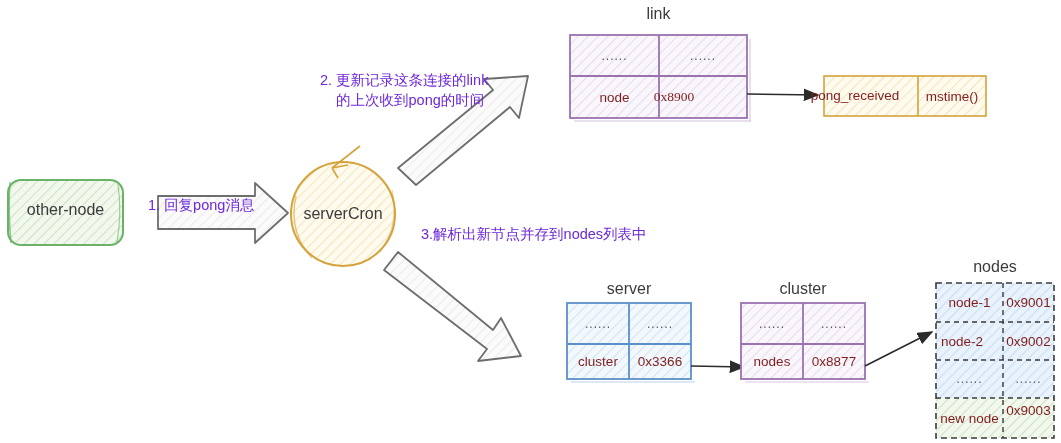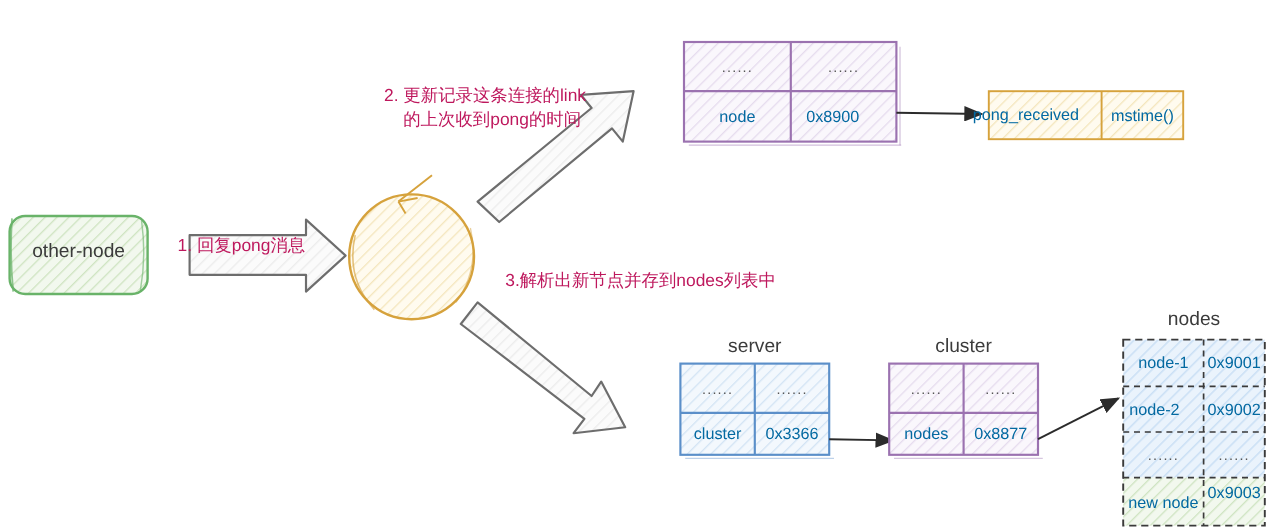--- a/index.html
+++ b/index.html
@@ -12,24 +12,24 @@
   .svg-layer{position:absolute;left:0;top:0;width:1061px;height:443px;pointer-events:none;}
 
   .node-label{
     position:absolute;font-size:16px;color:#3b3b3b;white-space:nowrap;
     display:flex;align-items:center;justify-content:center;
   }
   .tbl-title{
     position:absolute;font-size:16px;color:#3b3b3b;text-align:center;white-space:nowrap;
   }
   .step-text{
-    position:absolute;font-size:14.5px;color:#be185d;line-height:20px;white-space:nowrap;
+    position:absolute;font-size:14.5px;color:#6d28d9;line-height:20px;white-space:nowrap;
   }
   .cell-text{
-    position:absolute;font-size:13.5px;color:#0369a1;
+    position:absolute;font-size:13.5px;color:#7f1d1d;
     display:flex;align-items:center;justify-content:center;white-space:nowrap;
   }
   .dots{letter-spacing:1px;color:#555;font-size:12px;}
 </style>
 </head>
 <body>
 
 <div id="stage">
 
   <svg class="svg-layer" viewBox="0 0 1061 443">
@@ -129,32 +129,34 @@
       <rect x="936" y="283" width="118" height="155" fill="none" stroke="#3a3a3a" stroke-width="1.6" stroke-dasharray="6 4"></rect>
       <line x1="936" y1="322" x2="1054" y2="322" stroke="#3a3a3a" stroke-width="1.4" stroke-dasharray="5 4"></line>
       <line x1="936" y1="360" x2="1054" y2="360" stroke="#3a3a3a" stroke-width="1.4" stroke-dasharray="5 4"></line>
       <line x1="936" y1="398" x2="1054" y2="398" stroke="#3a3a3a" stroke-width="1.4" stroke-dasharray="5 4"></line>
       <line x1="1003" y1="283" x2="1003" y2="438" stroke="#3a3a3a" stroke-width="1.4" stroke-dasharray="5 4"></line>
     </g>
   </svg>
 
   <div class="node-label" style="left:8px;top:180px;width:115px;height:59px;">other-node</div>
 
+  <div class="node-label" style="left:291px;top:182px;width:104px;height:64px;">serverCron</div>
 
   <div class="step-text" style="left:148px;top:155px;margin-top:40px;">1. 回复pong消息</div>
 
   <div class="step-text" style="left:320px;top:70px;">2. 更新记录这条连接的link</div>
   <div class="step-text" style="left:336px;top:90px;">的上次收到pong的时间</div>
 
   <div class="step-text" style="left:421px;top:224px;">3.解析出新节点并存到nodes列表中</div>
 
+  <div class="tbl-title" style="left:570px;top:5px;width:177px;">link</div>
   <div class="cell-text dots" style="left:570px;top:35px;width:89px;height:41px;">......</div>
   <div class="cell-text dots" style="left:659px;top:35px;width:88px;height:41px;">......</div>
   <div class="cell-text" style="left:570px;top:76px;width:89px;height:42px;">node</div>
-  <div class="cell-text" style="left:650px;top:76px;width:88px;height:42px;">0x8900</div>
+  <div class="cell-text" style="left:630px;top:76px;width:88px;height:42px;font-family:Liberation Serif, serif;">0x8900</div>
 
   <div class="cell-text" style="left:808px;top:76px;width:94px;height:39px;">pong_received</div>
   <div class="cell-text" style="left:918px;top:76px;width:68px;height:40px;text-align:center;">mstime()</div>
 
   <div class="tbl-title" style="left:567px;top:280px;width:124px;">server</div>
   <div class="cell-text dots" style="left:567px;top:303px;width:62px;height:41px;">......</div>
   <div class="cell-text dots" style="left:629px;top:303px;width:62px;height:41px;">......</div>
   <div class="cell-text" style="left:567px;top:344px;width:62px;height:35px;">cluster</div>
   <div class="cell-text" style="left:629px;top:344px;width:62px;height:35px;">0x3366</div>
 

